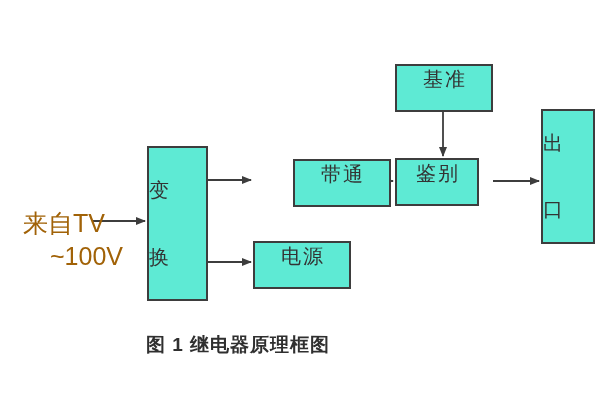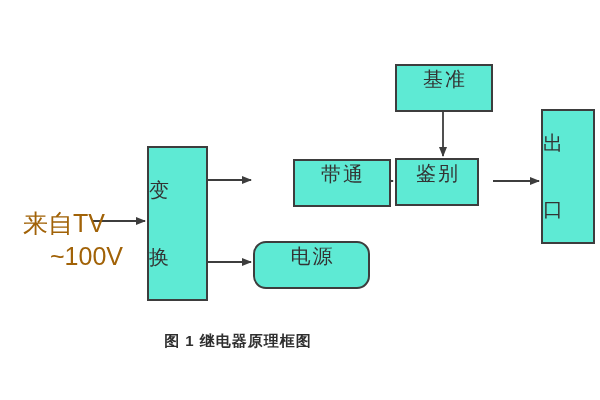--- a/index.html
+++ b/index.html
@@ -30,42 +30,42 @@
     text-indent: 2px; 
   }
   .block.vertical {
     flex-direction: column;
     letter-spacing: 0;
     text-indent: 0;
   }
   #box-transform     { left: 147px; top: 146px; width: 61px;  height: 155px; }
   #box-transform .vchar + .vchar { margin-top: 40px; }
   #box-bandpass      { left: 253px; top: 159px; width: 98px;  height: 48px; margin-left: 40px; }
-  #box-power         { left: 253px; top: 241px; width: 117px;  height: 48px; border-radius: 13px; }
+  #box-power         { left: 253px; top: 241px; width: 98px;  height: 48px; }
   #box-reference     { left: 395px; top: 64px;  width: 98px;  height: 48px; }
   #box-discriminator { left: 395px; top: 158px; width: 84px;  height: 48px; }
   #box-output        { left: 541px; top: 109px; width: 54px;  height: 135px; }
   #box-output .vchar + .vchar { margin-top: 39px; }
 
   .input-text {
     position: absolute;
     font-size: 25px;
     color: #a16207;
     white-space: nowrap;
   }
   #input-line1 { left: 23px; top: 207px; }
   #input-line2 { left: 24px; top: 242px; margin-left: 26px; }
 
   #caption {
     position: absolute;
     left: 0;
     top: 332px;
     width: 476px;
     text-align: center;
-    font-size: 15px;
+    font-size: 19px;
     font-weight: 600;
     color: #2f2f2f;
     letter-spacing: 1px;
   }
   #wires {
     position: absolute;
     left: 0;
     top: 0;
     width: 600px;
     height: 400px;

